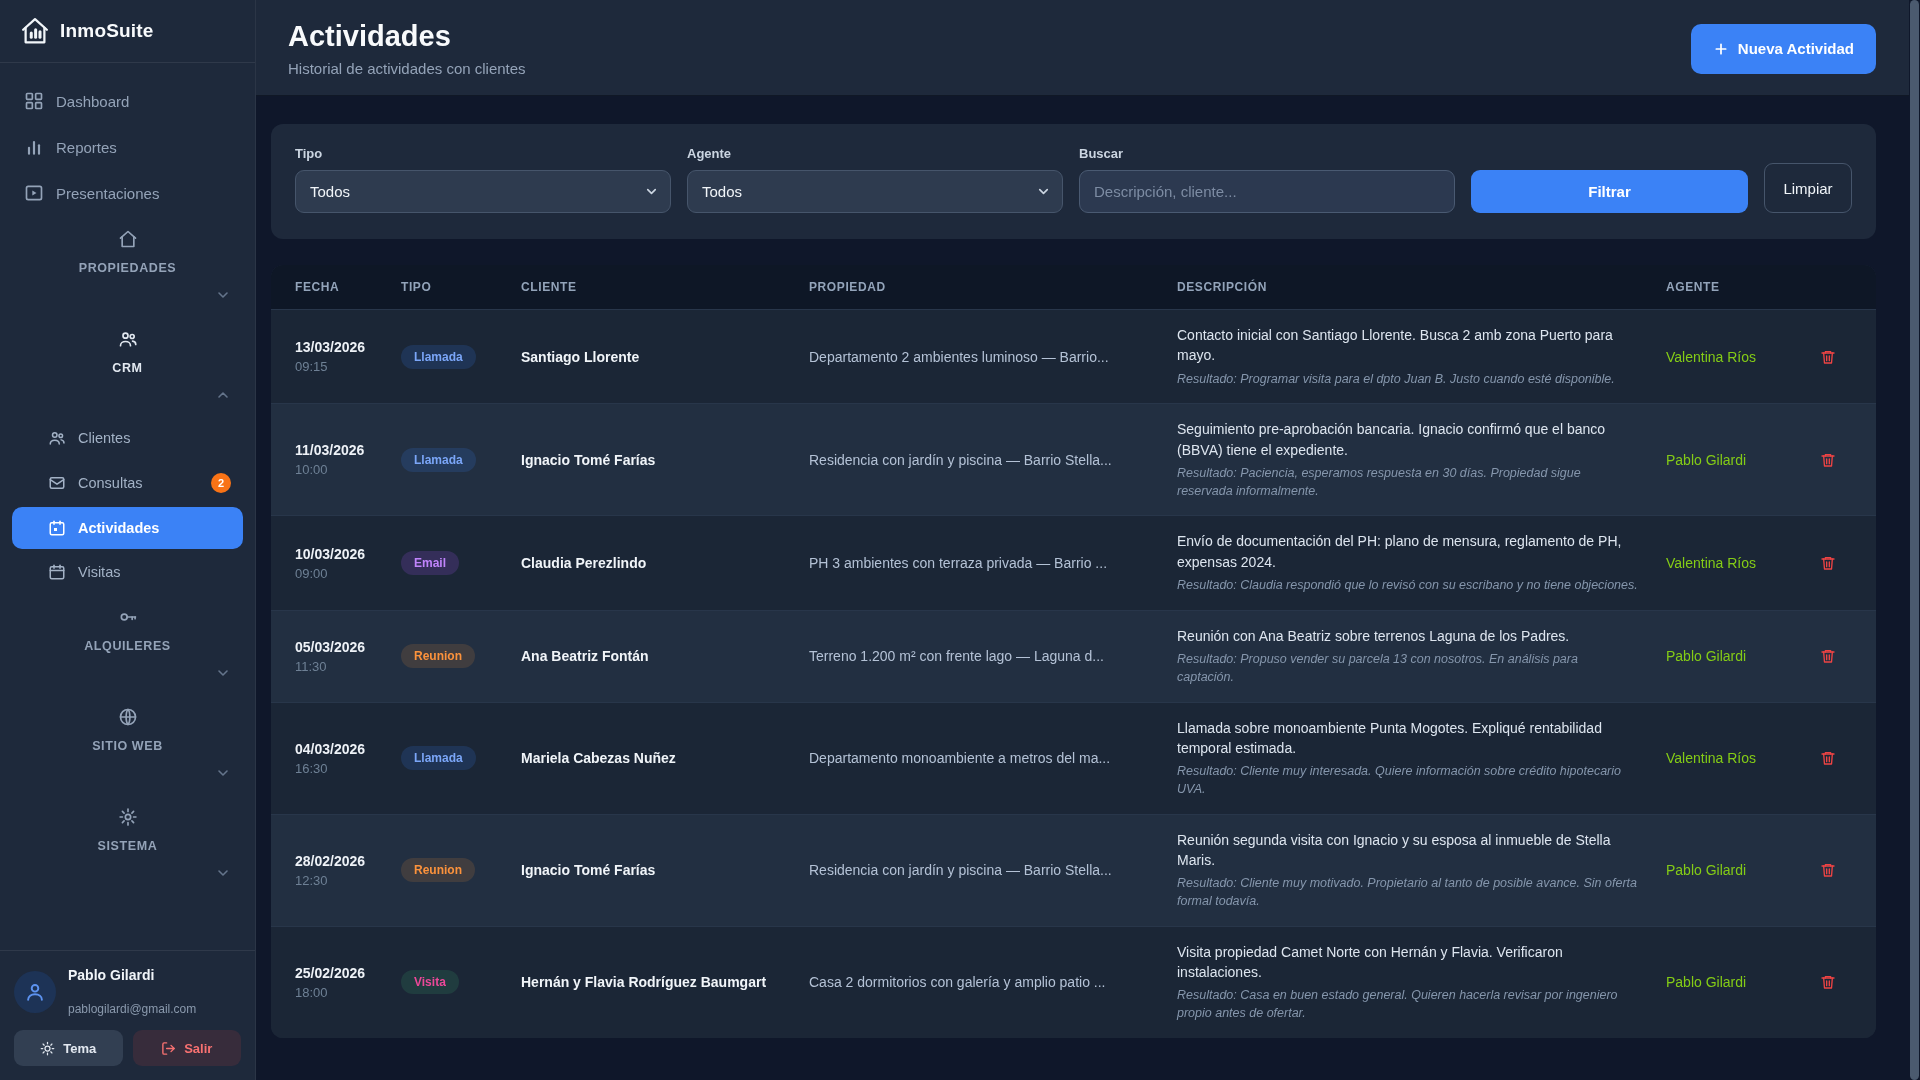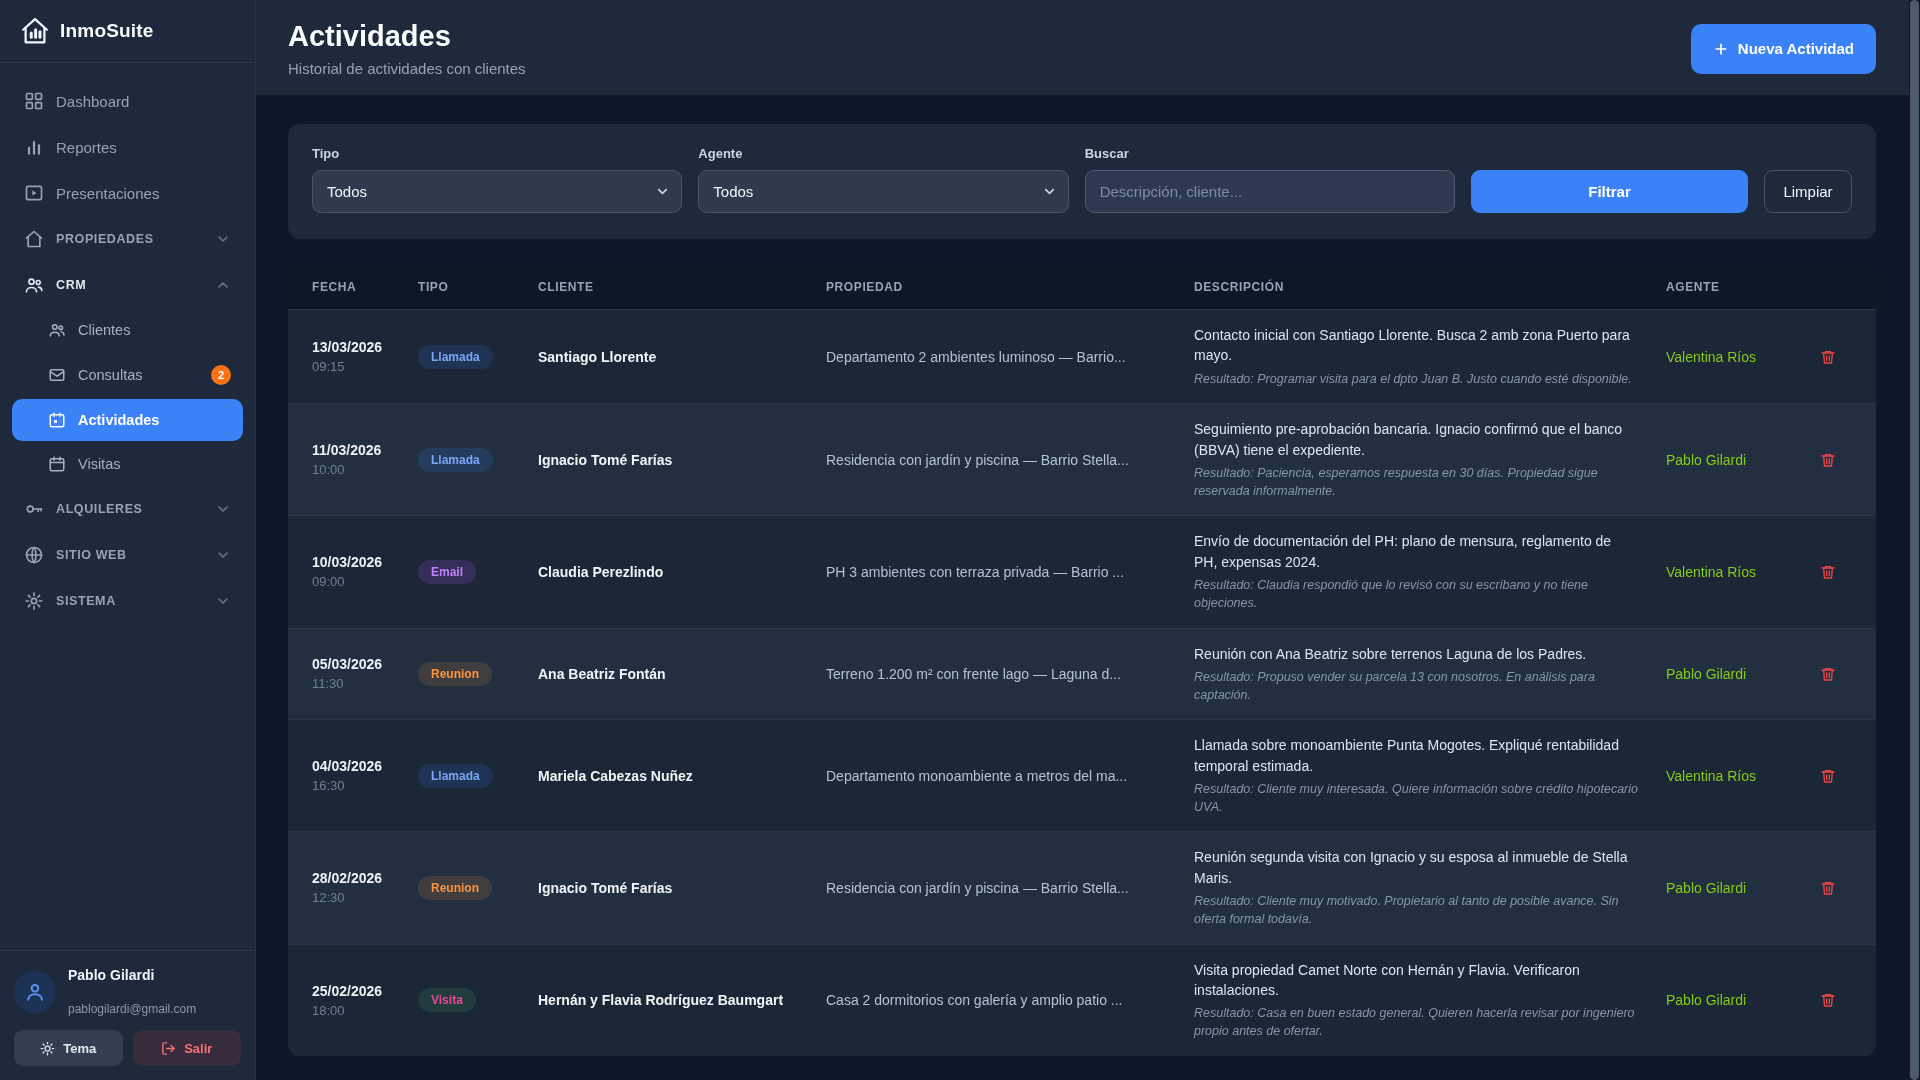--- a/index.html
+++ b/index.html
@@ -11,21 +11,21 @@
   .sidebar { width:256px; min-width:256px; height:100%; background:#1e293b;
     border-right:1px solid rgba(255,255,255,0.06); display:flex; flex-direction:column; }
   .brand { display:flex; align-items:center; gap:10px; padding:16px 20px; height:63px;
     border-bottom:1px solid rgba(255,255,255,0.08); }
   .brand svg { width:30px; height:30px; color:#f1f5f9; }
   .brand-name { font-size:19px; font-weight:bold; color:#f8fafc; letter-spacing:0.2px; }
   .nav { flex:1; padding:14px 0 0 0; overflow:hidden; }
   .nav-item { display:flex; align-items:center; gap:12px; margin:2px 12px; padding:12px 12px;
     border-radius:10px; color:#94a3b8; font-size:15px; cursor:pointer; }
   .nav-item svg { width:20px; height:20px; flex:none; }
-  .nav-section { font-size:12.5px; font-weight:bold; letter-spacing:0.6px; }
+  .nav-section { font-size:12.5px; font-weight:bold; letter-spacing:0.6px;flex-direction:column; }
   .nav-section .chev { margin-left:auto; width:16px; height:16px; color:#64748b; }
   .nav-section.open { color:#e2e8f0; }
   .nav-sub { padding-left:36px; color:#a3b2c6; font-size:14.5px; }
   .nav-sub svg { width:18px; height:18px; }
   .nav-item.active { background:#3b82f6; color:#ffffff; font-weight:bold; }
   .count-badge { margin-left:auto; background:#f97316; color:#fff; font-size:11px; font-weight:bold;
     min-width:20px; height:20px; border-radius:10px; display:flex; align-items:center; justify-content:center; padding:0 6px; }
 
   .user-box { border-top:1px solid rgba(255,255,255,0.08); padding:16px 14px 14px 14px; }
   .user-row { display:flex; align-items:center; gap:12px; }
@@ -47,39 +47,39 @@
   .main { flex:1; display:flex; flex-direction:column; overflow:hidden; }
   .topbar { background:#1e293b; padding:20px 44px 18px 32px; display:flex; align-items:center;
     justify-content:space-between; border-bottom:1px solid #101826; }
   .page-title { font-size:29px; font-weight:bold; color:#f8fafc; }
   .page-subtitle { font-size:15px; color:#94a3b8; margin-top:7px; }
   .btn-primary { background:#3b82f6; color:#fff; border:none; border-radius:10px;
     padding:0 22px; height:50px; font-size:15px; font-weight:bold; display:flex;
     align-items:center; gap:9px; cursor:pointer; font-family:inherit; }
   .btn-primary svg { width:16px; height:16px; }
 
-  .content { flex:1; padding:28px 44px 0 32px; overflow:hidden; }
+  .content { flex:1; padding:28px 44px 0 15px; overflow:hidden; }
 
   
   .filter-card { background:#1e293b; border-radius:12px; padding:22px 24px 26px 24px;
     display:flex; gap:16px; align-items:flex-end; }
   .field { flex:1.35; }
   .field-label { font-size:13px; color:#cbd5e1; margin-bottom:9px; font-weight:bold; }
   .select-wrap { position:relative; }
   select { width:100%; height:43px; background:#2e3b4f; border:1px solid #46556b; border-radius:9px;
     color:#f1f5f9; font-size:15px; padding:0 34px 0 14px; appearance:none; -webkit-appearance:none;
     font-family:inherit; cursor:pointer; }
   .select-chev { position:absolute; right:12px; top:14px; width:15px; height:15px; color:#cbd5e1; pointer-events:none; }
   input[type=text] { width:100%; height:43px; background:#2c3950; border:1px solid #4a5a72; border-radius:9px;
     color:#f1f5f9; font-size:15px; padding:0 14px; font-family:inherit; }
   input[type=text]::placeholder { color:#7d8ca3; }
   .btn-filter { background:#3b82f6; color:#fff; border:none; border-radius:9px; height:43px;
     width:277px; font-size:15px; font-weight:bold; cursor:pointer; font-family:inherit; flex:none; }
   .btn-clear { background:transparent; color:#f1f5f9; border:1px solid #46556b; border-radius:9px;
-    height:43px; width:88px; font-size:15px; cursor:pointer; font-family:inherit; flex:none; }
+    height:50px; width:88px; font-size:15px; cursor:pointer; font-family:inherit; flex:none; }
 
   
   .table-card { background:#1e293b; border-radius:12px; margin-top:26px; overflow:hidden; }
   .thead { display:grid; grid-template-columns:106px 120px 288px 368px 1fr 150px 36px;
     background:#0e1726; padding:0 24px; height:44px; align-items:center; }
   .th { font-size:12px; font-weight:bold; color:#93a4ba; letter-spacing:0.6px; }
   .trow { display:grid; grid-template-columns:106px 120px 288px 368px 1fr 150px 36px;
     padding:15px 24px; align-items:center; border-top:1px solid #28364a; }
   .trow:nth-child(odd) { background:#1b2636; }
   .trow:nth-child(even) { background:#222f41; }

